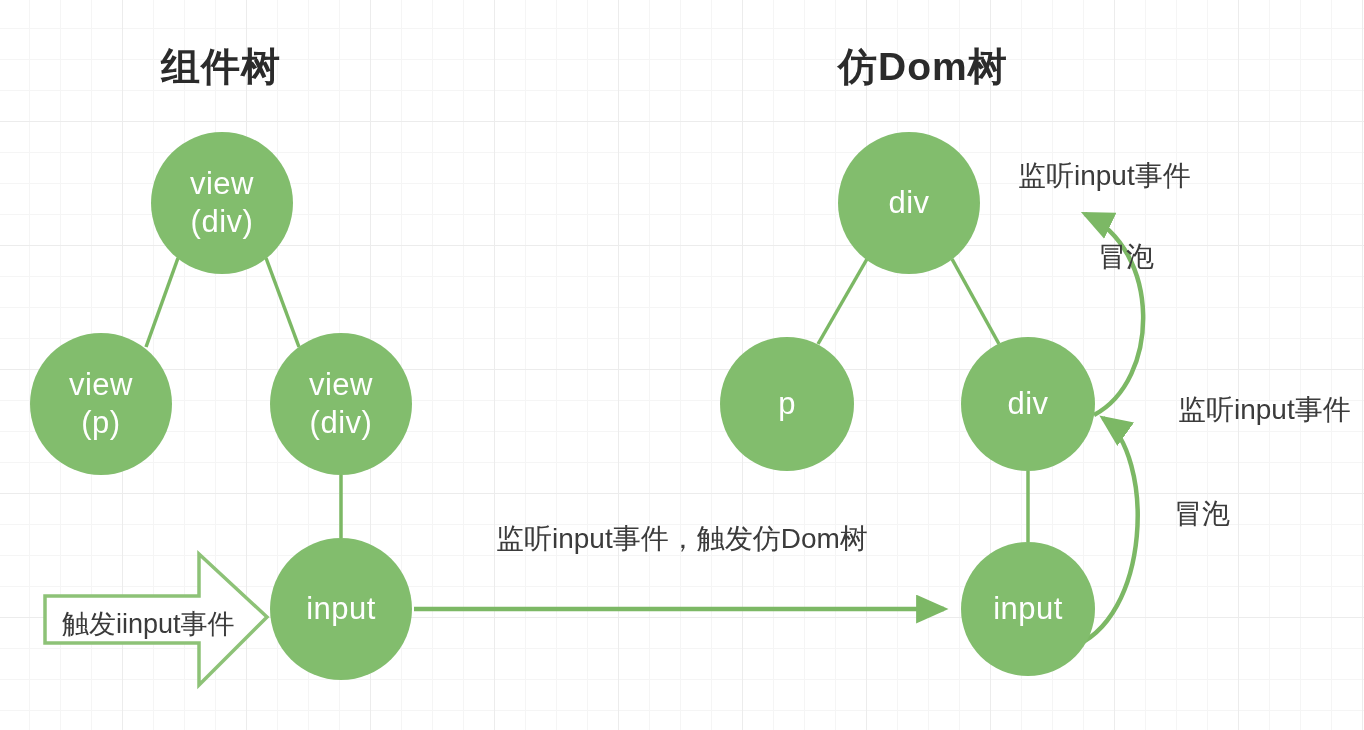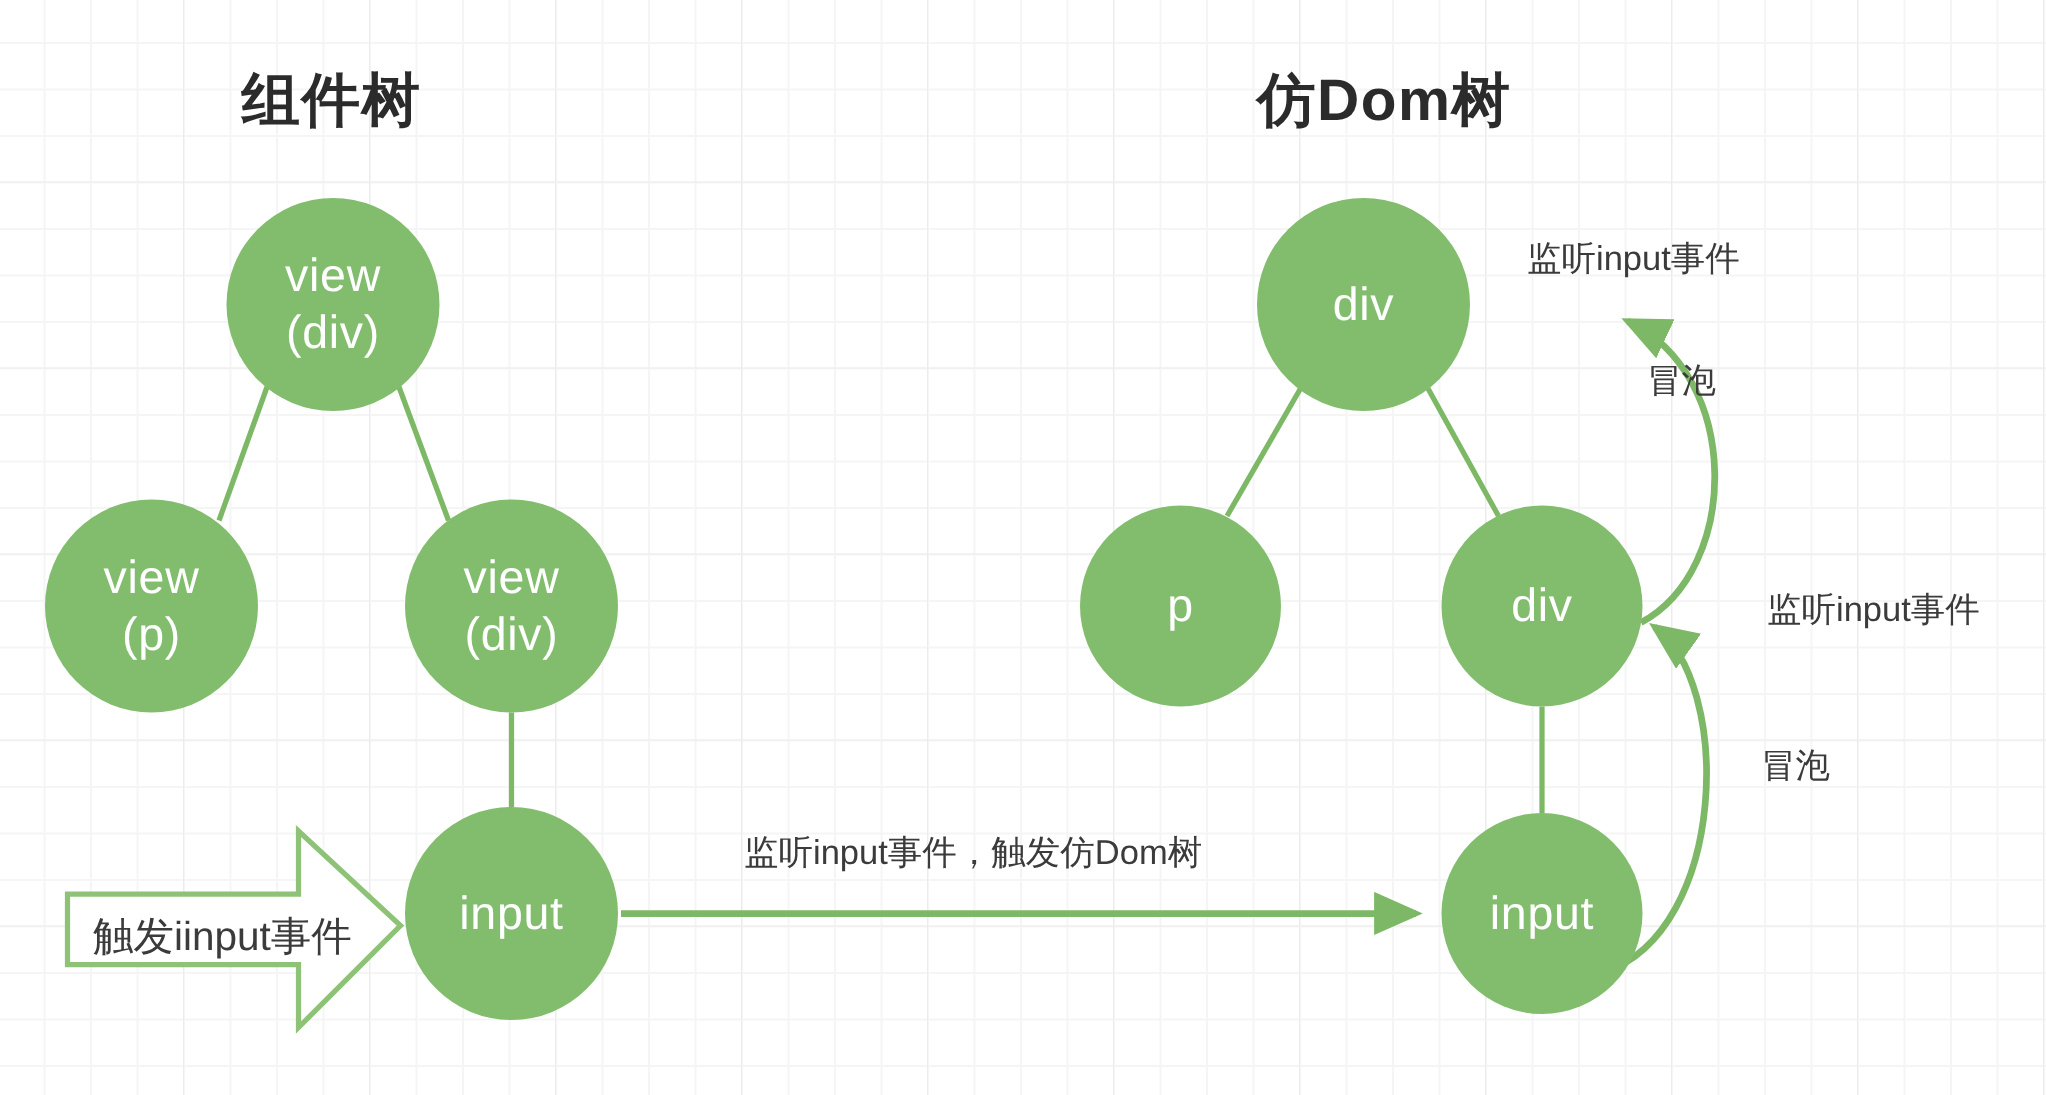--- a/index.html
+++ b/index.html
@@ -54,21 +54,21 @@
     align-items: center;
     justify-content: center;
     text-align: center;
     font-size: 31px;
     line-height: 1.24;
     letter-spacing: 0.5px;
     white-space: pre-line;
   }
   .edge-label {
     position: absolute;
-    font-size: 23px;
+    font-size: 28px;
     color: #3b3b3b;
     white-space: nowrap;
   }
   .banner-label {
     position: absolute;
     font-size: 27px;
     color: #3b3b3b;
     white-space: nowrap;
   }
 </style>
@@ -112,21 +112,21 @@
 (div)</div>
   <div class="node" style="left:270px; top:538px; width:142px; height:142px;">input</div>
 
   <div class="node" style="left:838px; top:132px; width:142px; height:142px;">div</div>
   <div class="node" style="left:720px; top:337px; width:134px; height:134px;">p</div>
   <div class="node" style="left:961px; top:337px; width:134px; height:134px;">div</div>
   <div class="node" style="left:961px; top:542px; width:134px; height:134px;">input</div>
 
   <div class="banner-label" style="left:62px; top:606px;">触发iinput事件</div>
 
-  <div class="edge-label" style="left:496px; top:553px;">监听input事件，触发仿Dom树</div>
+  <div class="edge-label" style="left:496px; top:520px;">监听input事件，触发仿Dom树</div>
 
   <div class="edge-label" style="left:1018px; top:157px;">监听input事件</div>
 
   <div class="edge-label" style="left:1098px; top:238px;">冒泡</div>
 
   <div class="edge-label" style="left:1178px; top:391px;">监听input事件</div>
 
   <div class="edge-label" style="left:1174px; top:495px;">冒泡</div>
 
 </div>

